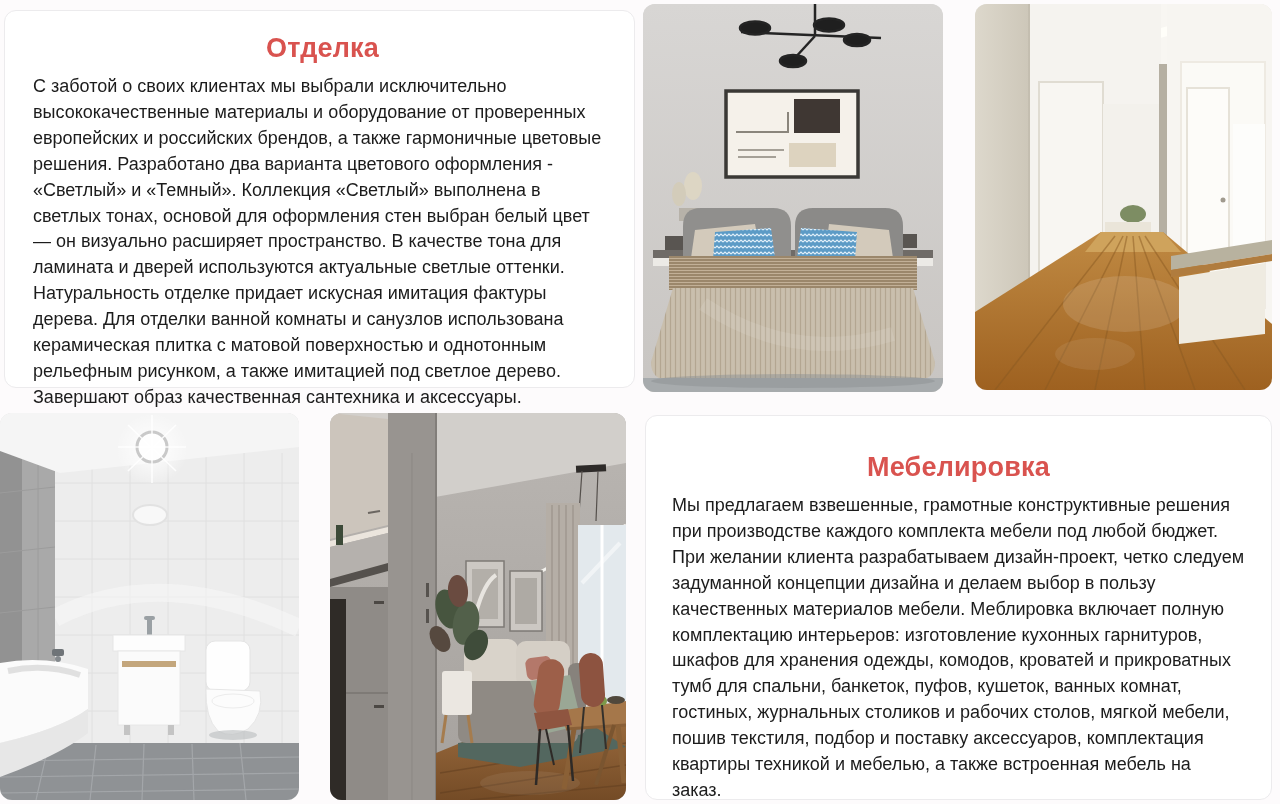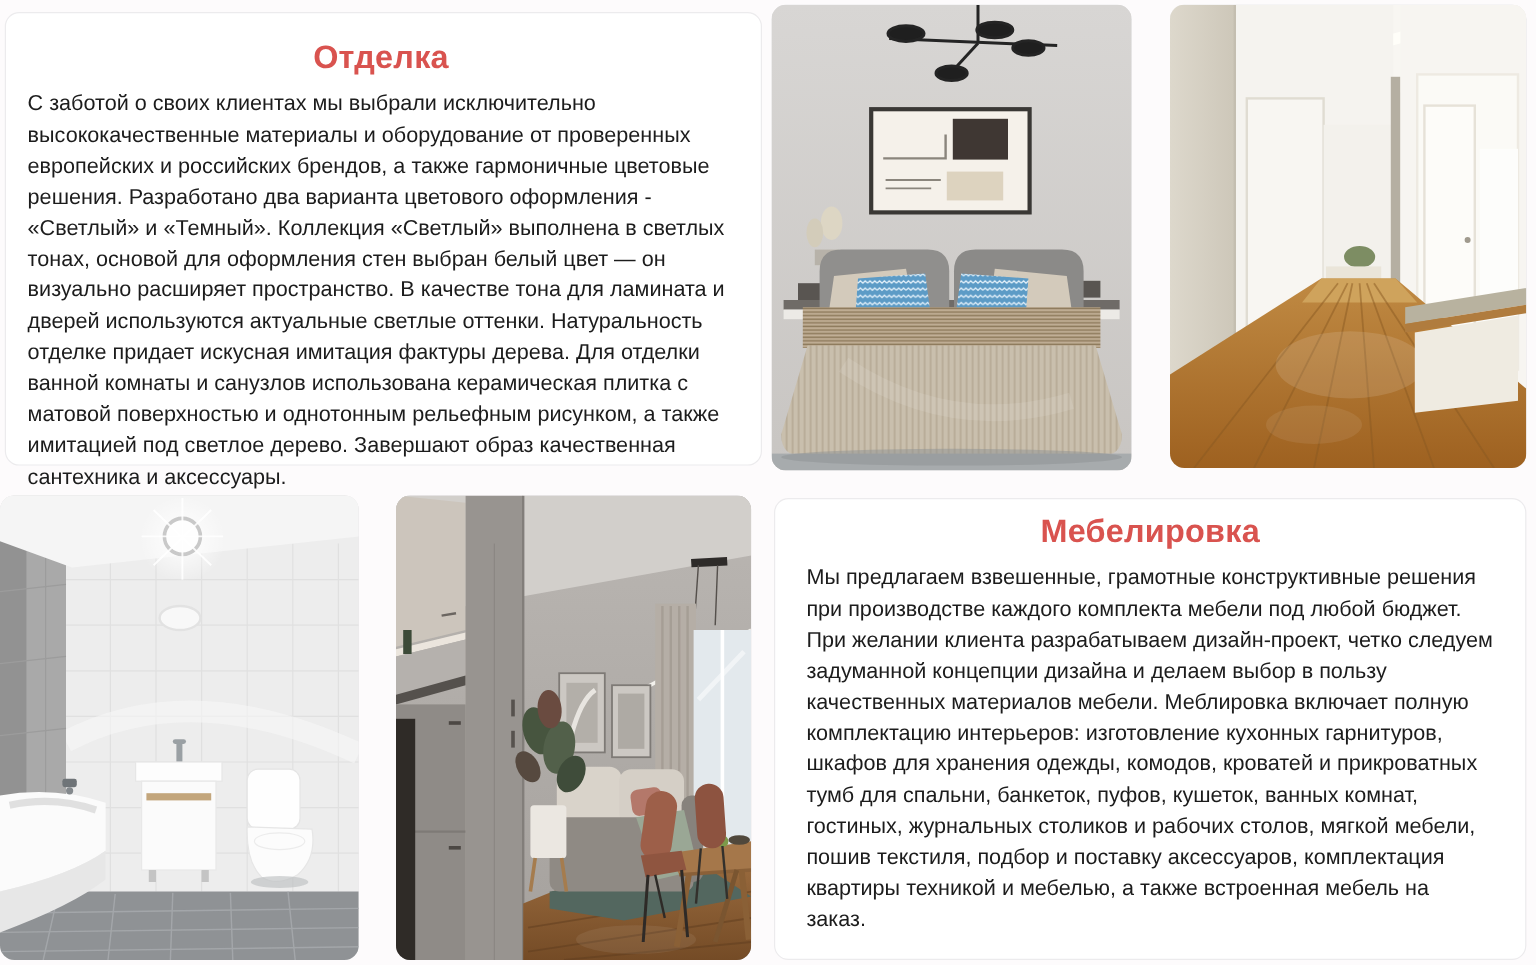--- a/index.html
+++ b/index.html
@@ -6,22 +6,22 @@
   body{
     width:1280px;height:804px;overflow:hidden;
     background:#fdfbfc;
     font-family:"Liberation Sans","DejaVu Sans",sans-serif;
   }
   .page{position:relative;width:1280px;height:804px;background:#fdfbfc;}
   .card{
     position:absolute;background:#ffffff;border:1px solid #ecebed;
     border-radius:12px;box-sizing:border-box;
   }
-  .card-otdelka{left:4px;top:10px;width:631px;height:378px;padding:18px 22px 0 18px;}
-  .card-mebel{left:645px;top:415px;width:627px;height:385px;padding:8px 26px 0 26px;}
+  .card-otdelka{left:4px;top:10px;width:631px;height:378px;padding:18px 22px 0 28px;}
+  .card-mebel{left:645px;top:415px;width:627px;height:385px;padding:32px 26px 0 26px;}
   .card-title{
     margin:4px 0 10px 0;text-align:center;
     font-size:27px;font-weight:bold;color:#d9534f;letter-spacing:.2px;
   }
   .card-body{
     margin:0;font-size:18px;line-height:1.44;color:#1c1c1c;
   }
   .photo{
     position:absolute;margin:0;border-radius:12px;overflow:hidden;background:#ddd;
   }

